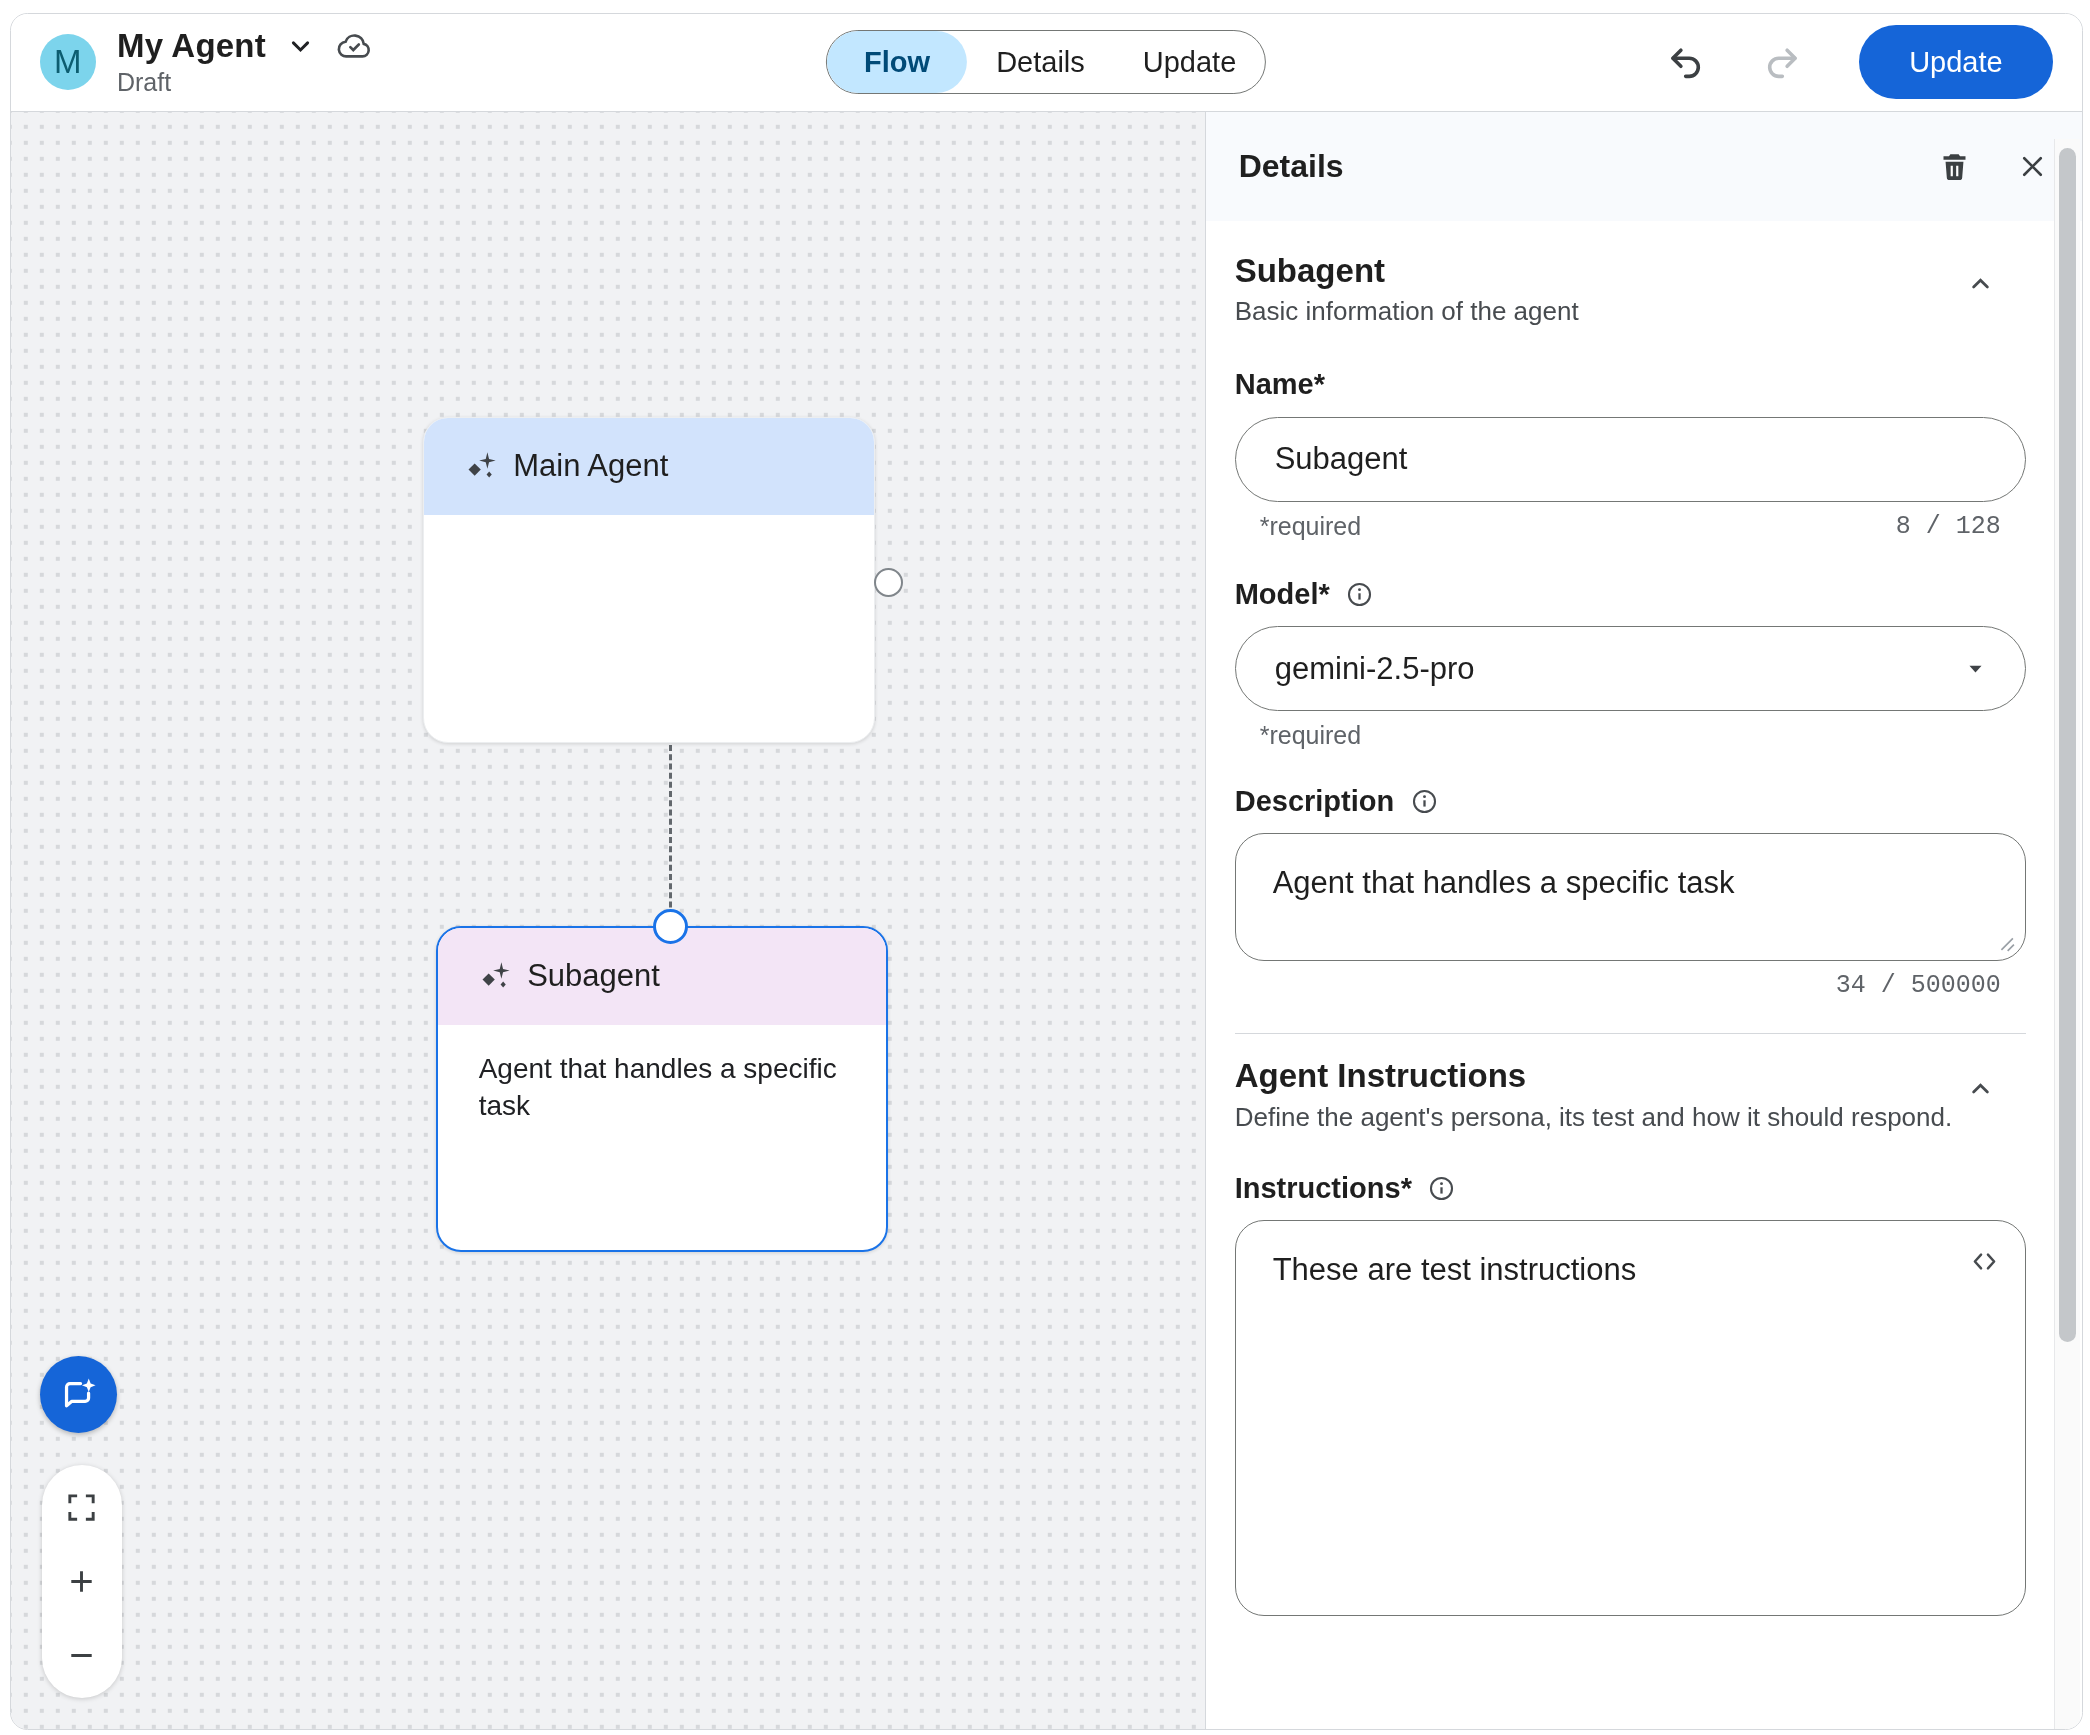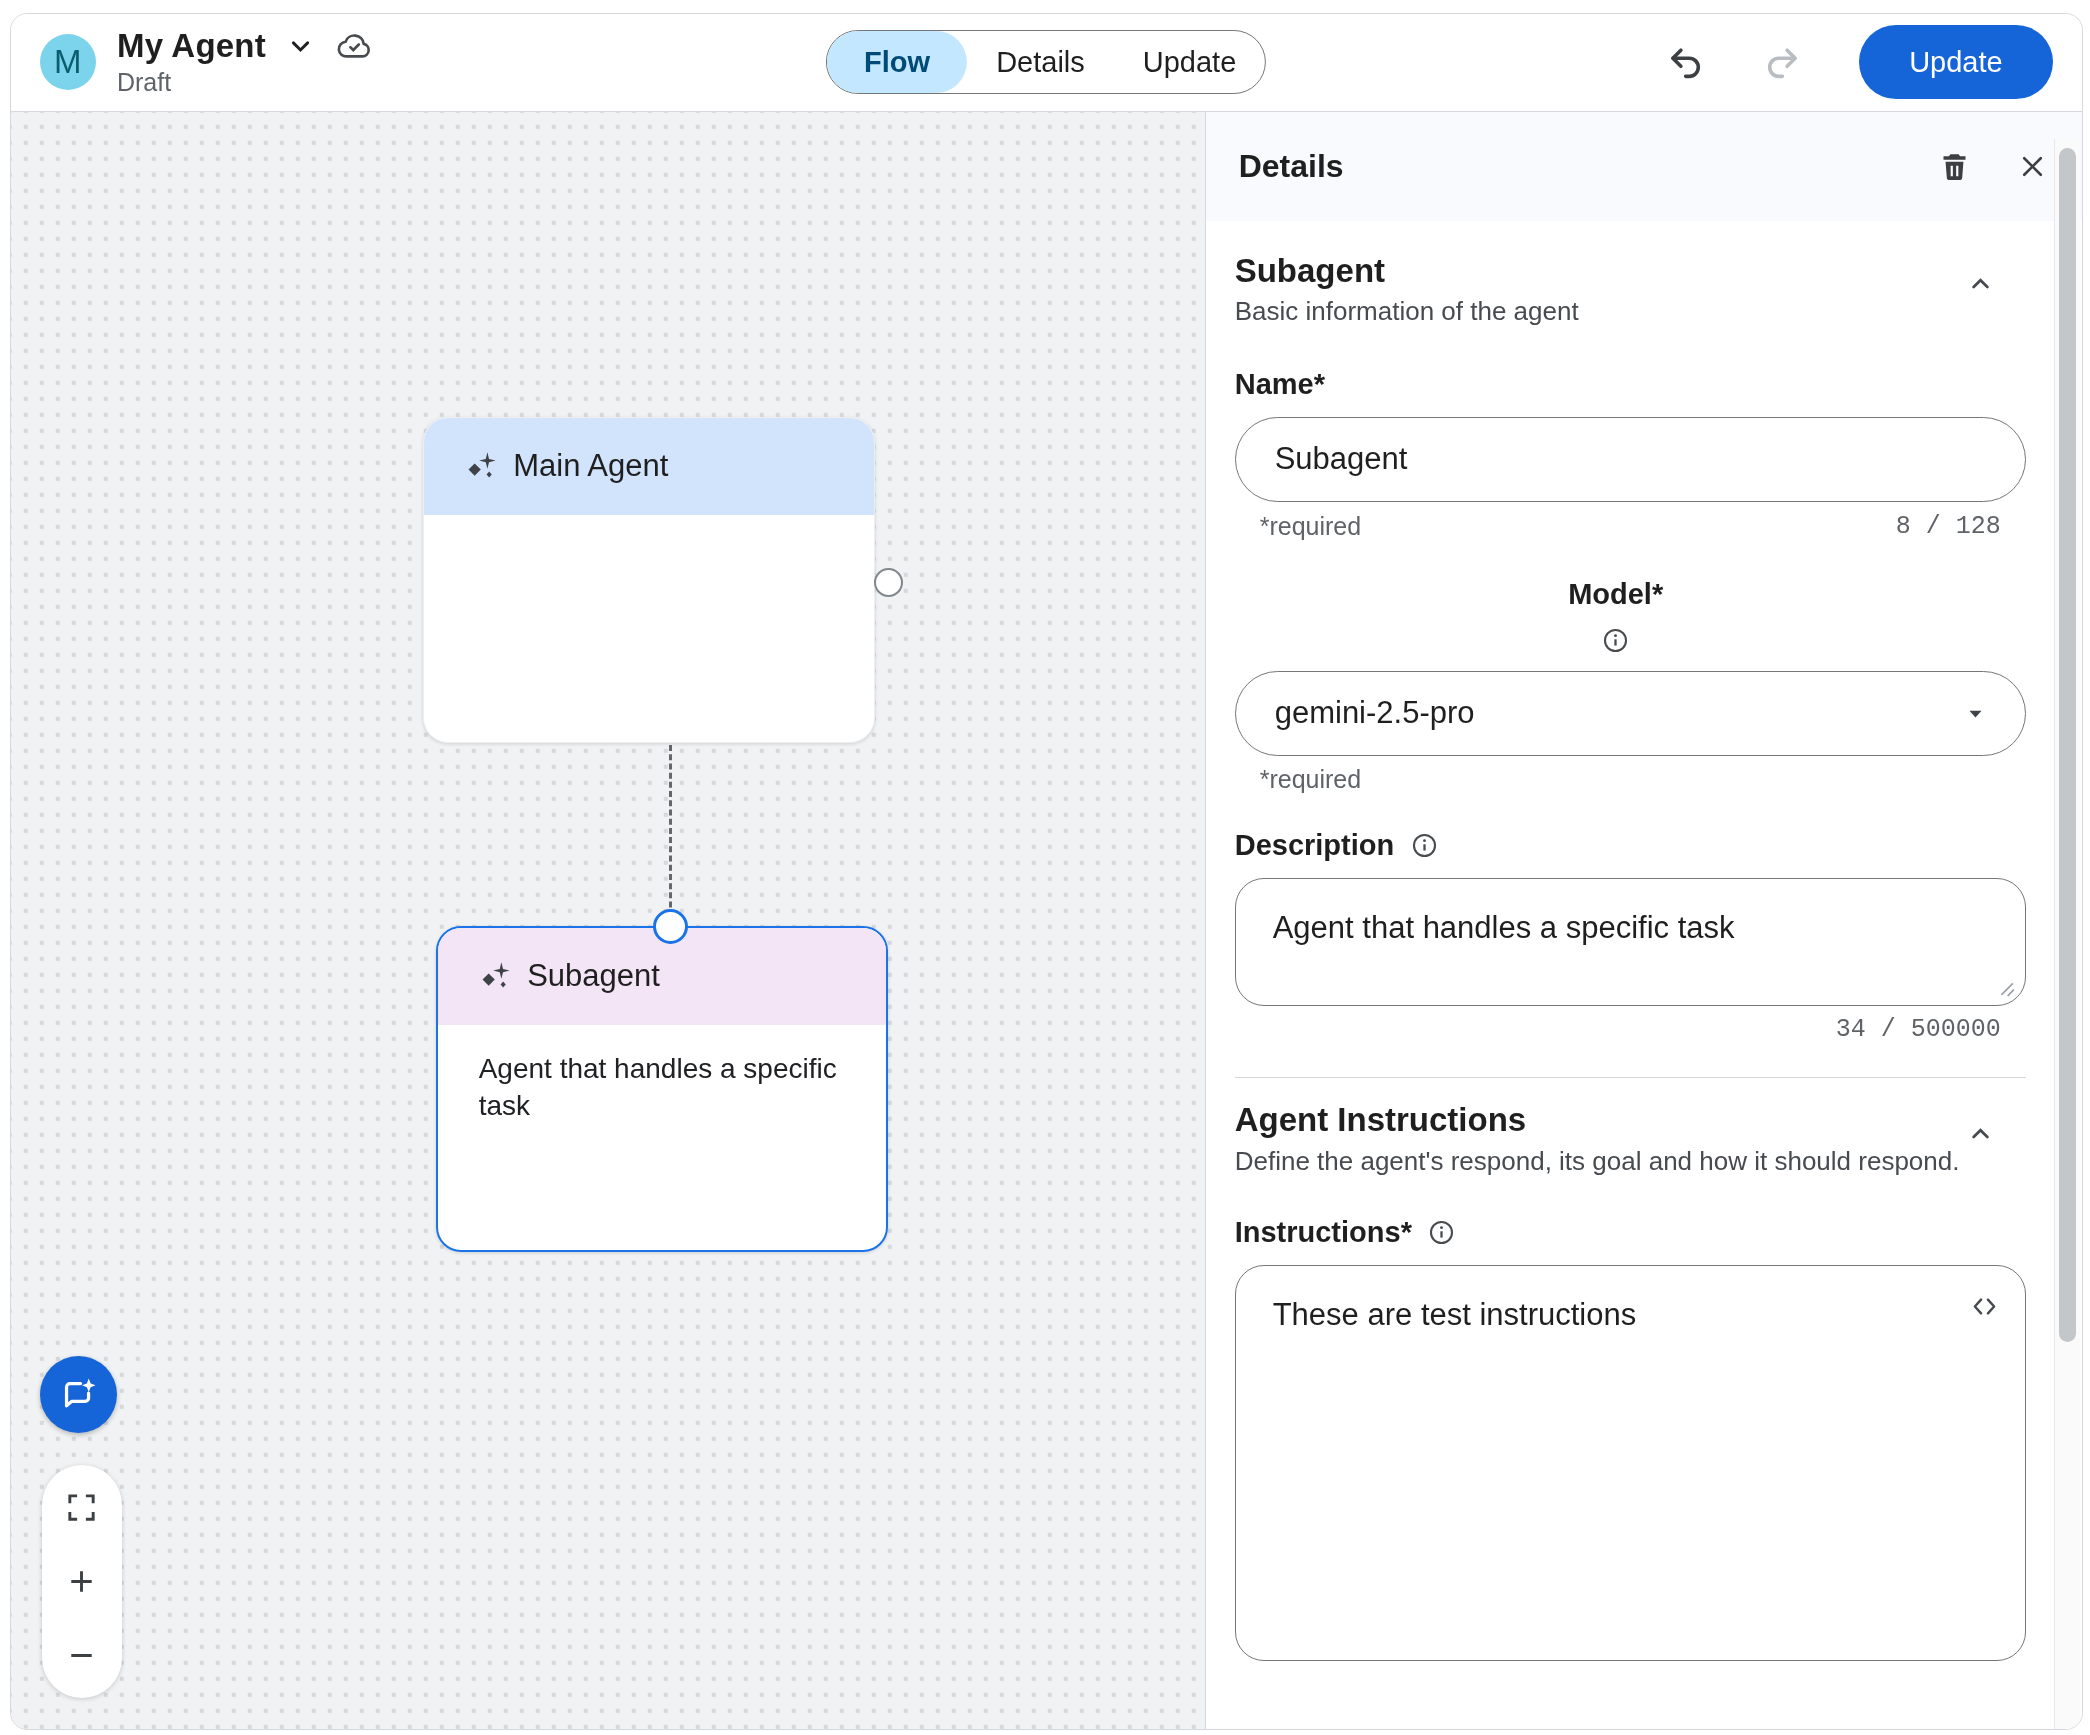--- a/index.html
+++ b/index.html
@@ -66,21 +66,21 @@
   .panel-hdr .spacer{flex:1;}
   .panel-hdr .icon-btn{margin-left:45px;}
   .panel-body{padding:0 85px 0 29px;}
   .sec-head{display:flex;align-items:flex-start;margin-top:31px;}
   .sec-titles{flex:1;}
   .sec-title{font-size:33px;font-weight:700;}
   .sec-sub{font-size:26px;color:var(--ink2);margin-top:6.8px;}
   .collapse{margin-top:15.5px;}
   .field-label{display:flex;align-items:center;gap:15.5px;font-size:29px;font-weight:700;}
   .lbl-name{margin-top:41px;}
-  .lbl-model{margin-top:37px;flex-direction:column;}
+  .lbl-model{margin-top:37px;}
   .lbl-desc{margin-top:35px;}
   .lbl-instr{margin-top:39px;}
   .text-input{margin-top:15.5px;width:791px;height:85px;border:1.5px solid var(--field-border);border-radius:43px;
     padding:0 39px;font-size:31px;color:var(--ink);font-family:inherit;background:#fff;outline:none;display:block;}
   .select{margin-top:15.5px;width:791px;height:85px;border:1.5px solid var(--field-border);border-radius:43px;
     padding:0 35px 0 39px;font-size:31px;display:flex;align-items:center;cursor:pointer;background:#fff;}
   .select .val{flex:1;}
   .helper-row{margin-top:9.7px;display:flex;font-size:25px;color:var(--ink3);padding:0 25px;width:791px;}
   .helper-row .right{margin-left:auto;font-family:Liberation Mono, monospace;}
   .ta-wrap{position:relative;margin-top:15.5px;width:791px;}
@@ -279,21 +279,21 @@
         </div>
         <div class="helper-row">
           <span class="right">34 / 500000</span>
         </div>
 
         <div class="divider"></div>
 
         <div class="sec-head" style="margin-top:23px;">
           <div class="sec-titles">
             <div class="sec-title">Agent Instructions</div>
-            <div class="sec-sub">Define the agent's respond, its goal and how it should respond.</div>
+            <div class="sec-sub">Define the agent's persona, its test and how it should respond.</div>
           </div>
           <button class="icon-btn collapse">
             <svg width="33" height="33" viewBox="0 0 24 24">
                 <path d="M7 14.6 12 9.6l5 5" fill="none" stroke="#474b4f" stroke-width="2" stroke-linecap="round"></path>
               </svg>
           </button>
         </div>
 
         <div class="field-label lbl-instr">
           <span>Instructions*</span>

